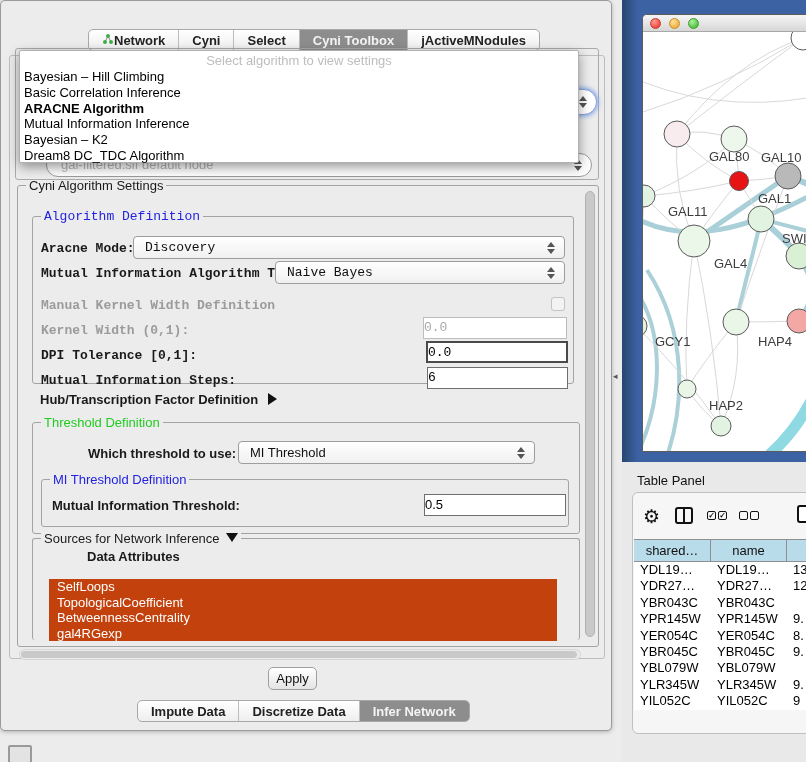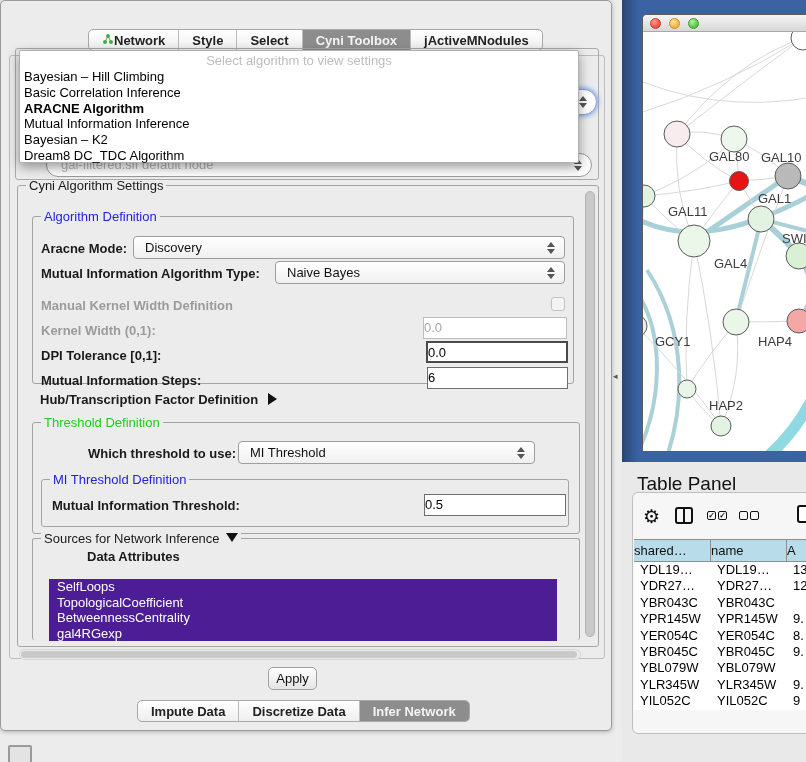--- a/index.html
+++ b/index.html
@@ -38,36 +38,36 @@
   .algo-item { height:15.8px; line-height:15.8px; padding-left:4px; font-size:13px; color:#000; white-space:nowrap; }
   .algo-item.bold { font-weight:bold; }
 
   
   .groupbox { border:1px solid #a3a3a3; border-radius:3px; }
   .gb-label { position:absolute; top:-8px; left:8px; background:#ececec; padding:0 3px; font-size:13px; white-space:nowrap; }
   .gb-blue { color:#2222e0; }
   .gb-green { color:#22cc22; }
 
   #settings-group { left:16px; top:184px; width:582px; height:462px; }
-  #algdef-group { left:14px; top:30px; width:542px; height:168px; }
+  #algdef-group { left:14px; top:30px; width:542px; height:168px;font-family:Liberation Mono, monospace; }
   #threshold-group { left:14px; top:236px; width:548px; height:112px; }
   #mithr-group { left:8px; top:56px; width:528px; height:48px; }
   #sources-group { left:14px; top:352px; width:548px; height:102px; border-bottom:none; }
 
   .lbl { position:absolute; font-weight:bold; font-size:13px; color:#1a1a1a; white-space:nowrap; }
   .lbl.disabled { color:#9b9b9b; }
   .combo { position:absolute; height:23px; border:1px solid #9d9d9d; border-radius:4px; background:linear-gradient(#ffffff,#f0f0f0); line-height:21px; padding-left:11px; font-size:13px; color:#111; }
   .field { position:absolute; height:22px; background:#fff; padding-right:6px; line-height:20px; font-size:13px; }
   .field.gray { border:1px solid #bdbdbd; color:#a8a8a8; }
   .field.dark { border:2px solid #4a4a4a; color:#000; }
   .field.mid { border:1px solid #6e6e6e; color:#000; }
   .checkbox { position:absolute; width:14px; height:14px; border:1px solid #c2c2c2; border-radius:3px; background:#f3f3f3; }
 
   #attr-list { position:absolute; left:16px; top:40px; width:508px; height:62px; background:#3d6dd2; overflow:hidden; }
-  .attr-item { height:15.6px; line-height:15.6px; color:#ffffff; padding-left:8px; font-size:13px; background:#4c1d95; }
+  .attr-item { height:15.6px; line-height:15.6px; color:#ffffff; padding-left:8px; font-size:13px; background:#c2410c; }
 
   .vscroll { position:absolute; left:566px; top:5px; width:12px; height:450px; background:#ececec; }
   .vthumb { position:absolute; left:1px; top:0px; width:10px; height:446px; background:#c9c9c9; border-radius:6px; border:1px solid #b2b2b2; }
   #settings-hscroll { left:18px; top:648px; width:562px; height:11px; background:#ececec; border:1px solid #d5d5d5; border-radius:6px; }
   #settings-hthumb { position:absolute; left:1px; top:1px; width:556px; height:7px; background:#c9c9c9; border-radius:4px; }
 
   #hub-row { position:absolute; left:22px; top:206px; font-weight:bold; font-size:13px; }
   .tri-right { display:inline-block; margin-left:10px; border-top:6px solid transparent; border-bottom:6px solid transparent; border-left:9px solid #111; vertical-align:-1px; }
   .tri-down { display:inline-block; margin-left:6px; border-left:6px solid transparent; border-right:6px solid transparent; border-top:9px solid #111; vertical-align:1px; }
 
@@ -83,35 +83,35 @@
   #net-window { position:absolute; left:20px; top:14px; width:200px; height:438px; background:#fff; border:1px solid #5c5c5c; border-radius:5px 5px 0 0; overflow:hidden; }
   #net-titlebar { height:17px; background:linear-gradient(#f5f5f5,#d7d7d7); border-bottom:1px solid #a8a8a8; position:relative; }
   .traffic { position:absolute; top:3px; width:11px; height:11px; border-radius:50%; }
   #tl-red { left:7px; background:radial-gradient(circle at 35% 30%, #ff9d96, #ee4b40 70%); border:1px solid #c93c33;}
   #tl-yellow { left:26px; background:radial-gradient(circle at 35% 30%, #ffe2a0, #f3b13e 70%); border:1px solid #c78f2d;}
   #tl-green { left:45px; background:radial-gradient(circle at 35% 30%, #b5f0a8, #53c53f 70%); border:1px solid #3f9c31;}
   #net-canvas { width:200px; height:421px; }
 
   
   #table-panel { left:622px; top:462px; width:184px; height:300px; background:#e9e9e9; }
-  #tp-title { left:15px; top:11px; font-size:19px; color:#111; }
+  #tp-title { left:15px; top:11px; font-size:13px; color:#111; }
   #tp-container { left:10px; top:30px; width:190px; height:242px; background:#f6f6f6; border:1px solid #c0c0c0; border-radius:6px; overflow:hidden; }
   #tp-toolbar { position:absolute; left:0; top:0; width:100%; height:46px; }
   #gear-icon { position:absolute; left:10px; top:12px; font-size:19px; color:#111; }
   #columns-icon { position:absolute; left:42px; top:14px; width:18px; height:17px; border:2px solid #111; border-radius:3px; }
   #columns-icon:before { content:""; position:absolute; left:6px; top:0; width:2px; height:13px; background:#111; }
   .cbpair { position:absolute; top:18px; display:flex; gap:2px; }
   .mini-cb { width:9px; height:9px; border:1.5px solid #111; border-radius:2px; font-size:8px; line-height:8px; font-weight:bold; color:#111; text-align:center; }
   #cb-checked { left:74px; }
   #cb-unchecked { left:106px; }
   #partial-icon { position:absolute; left:164px; top:12px; width:20px; height:18px; border:2px solid #111; border-radius:3px 0 0 3px; background:#fff; }
 
   #tp-table { position:absolute; left:1px; top:46px; width:200px; }
   .tp-header { display:flex; height:23px; background:#b9dcea; border-top:1px solid #8f8f8f; border-bottom:1px solid #8f8f8f; }
-  .tp-hcell { border-right:1px solid #8f8f8f; font-size:13px; color:#111; text-align:left; line-height:22px; overflow:hidden; white-space:nowrap; }
+  .tp-hcell { border-right:1px solid #8f8f8f; font-size:13px; color:#111; text-align:center; line-height:22px; overflow:hidden; white-space:nowrap; }
   .tp-row { display:flex; height:16.4px; background:#fff; }
   .tp-cell { font-size:13px; color:#000; padding-left:6px; line-height:16px; overflow:hidden; white-space:nowrap; }
 
   svg text { font-family:"Liberation Sans", sans-serif; }
 </style>
 </head>
 <body>
 
 <div id="root" class="abs" style="left:0;top:0;width:806px;height:762px;">
 
@@ -122,21 +122,21 @@
           <span><svg width="12" height="12" viewBox="0 0 12 12">
               <line x1="3" y1="9" x2="6" y2="3" stroke="#888" stroke-width="1"></line>
               <line x1="6" y1="3" x2="9" y2="9" stroke="#888" stroke-width="1"></line>
               <circle cx="3" cy="9" r="2" fill="#3fae49"></circle>
               <circle cx="6" cy="3" r="2" fill="#3fae49"></circle>
               <circle cx="9" cy="9" r="2" fill="#3fae49"></circle>
             </svg></span>
           <span>Network</span>
         </div>
         <div class="tab">
-          <span>Style</span>
+          <span>Cyni</span>
         </div>
         <div class="tab">
           <span>Select</span>
         </div>
         <div class="tab selected">
           <span>Cyni Toolbox</span>
         </div>
         <div class="tab">
           <span>jActiveMNodules</span>
         </div>

